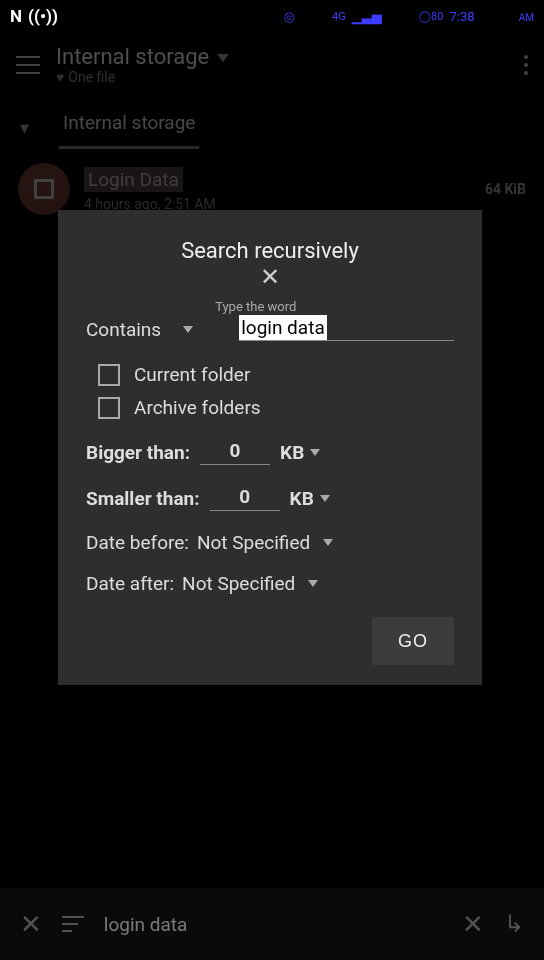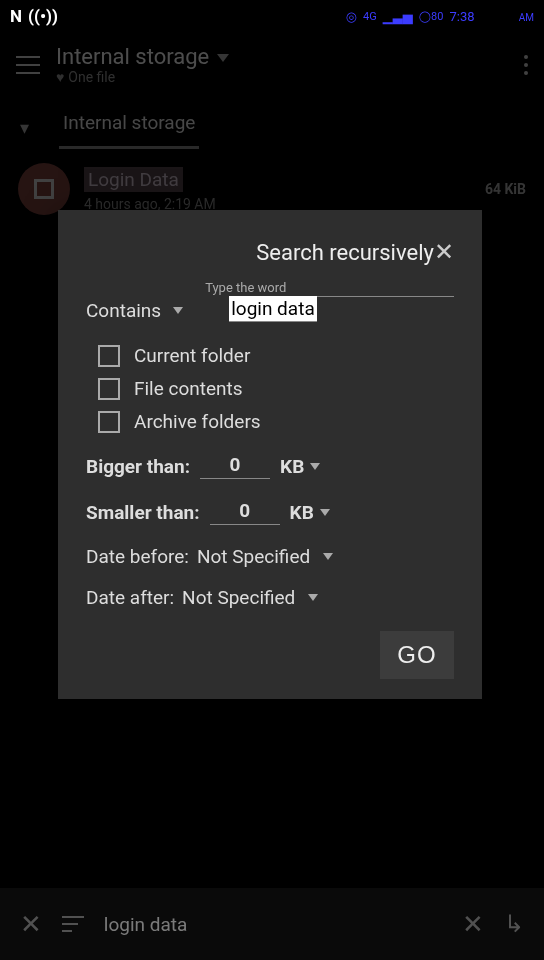--- a/index.html
+++ b/index.html
@@ -13,21 +13,21 @@
   }
   
   .statusbar {
     height: 32px;
     display: flex; align-items: center; justify-content: space-between;
     padding: 0 10px;
     font-size: 13px;
   }
   .statusbar .left { display:flex; align-items:center; gap:6px; color:#fff; font-weight:bold; font-size:17px;}
   .statusbar .right { display:flex; align-items:center; gap:6px; color:#3c3cff; }
-  .sig { font-size:11px; }
+  .sig { font-size:11px;margin-left:31px; }
   .clock { font-size:13px; }
 
   
   .backdrop {
     position:absolute; top:32px; left:0; right:0; bottom:0;
     opacity:0.35;
     pointer-events:none;
   }
   .appbar {
     display:flex; align-items:center; gap:16px;
@@ -71,45 +71,45 @@
 
   
   .dialog{
     position:absolute;
     left:58px; top:210px;
     width:424px;
     background:#2e2e2e;
     padding:28px 28px 20px;
     box-shadow:0 4px 30px rgba(0,0,0,0.5);
   }
-  .dlg-head{display:flex;align-items:center;justify-content:flex-end;margin-bottom:30px;}
+  .dlg-head{display:flex;align-items:center;justify-content:center;margin-bottom:24px;flex-direction:column;}
   .dlg-title{font-size:22px;color:#eee;}
   .dlg-close{font-size:24px;color:#ccc;cursor:pointer;}
 
   .row1{display:flex;align-items:flex-end;gap:14px;margin-bottom:22px;}
-  .contains{font-size:19px;color:#ddd;display:flex;align-items:center;gap:12px;}
+  .contains{font-size:19px;color:#ddd;display:flex;align-items:center;gap:22px;}
   .inputwrap{flex:1;position:relative;margin-left:8px;}
   .floatlabel{position:absolute;top:-16px;left:0;font-size:13px;color:#aaa;}
   .highlight{background:#fff;color:#000;font-size:19px;padding:1px 2px;display:inline-block;border-bottom:1.5px solid #888;}
   .underline-rest{flex:1;border-bottom:1.5px solid #888;height:1px;}
 
   .chk-row{display:flex;align-items:center;gap:14px;margin:10px 12px;font-size:19px;color:#ddd;}
   .chkbox{width:22px;height:22px;border:2.5px solid #aaa;flex-shrink:0;}
 
   .sizerow{display:flex;align-items:center;gap:10px;font-size:19px;color:#ddd;margin:20px 0;font-weight:bold;}
   .sizerow .numwrap{border-bottom:1.5px solid #888;width:70px;text-align:center;padding-bottom:2px;}
   .sizerow .unit{display:flex;align-items:center;gap:6px;justify-content:flex-end;}
 
   .daterow{display:flex;align-items:flex-start;gap:8px;font-size:19px;color:#ddd;margin:18px 0;}
   .notspec{display:flex;align-items:center;gap:13px;}
 
   .gobtn{
     margin-top:22px;margin-left:auto;display:block;
-    width:74px;height:48px;background:#3c3c3c;color:#eee;
-    font-size:24px;letter-spacing:1px;border:none;
+    width:82px;height:48px;background:#3c3c3c;color:#eee;
+    font-size:18px;letter-spacing:1px;border:none;
   }
   .tri-s{display:inline-block;border-left:5px solid transparent;border-right:5px solid transparent;border-top:7px solid #aaa;}
 </style>
 </head>
 <body>
 
 <div class="statusbar">
   <div class="left">
     <span>N</span>
     <span>((•))</span>
@@ -146,21 +146,21 @@
   <div class="tabrow">
     <span class="chev">▾</span>
     <span class="tab">Internal storage</span>
   </div>
   <div class="filerow">
     <div class="avatar">
         <div class="sq"></div>
       </div>
     <div class="fileinfo">
       <div class="fname">Login Data</div>
-      <div class="fmeta">4 hours ago, 2:19 AM</div>
+      <div class="fmeta">4 hours ago, 2:51 AM</div>
     </div>
     <div class="fsize">64 KiB</div>
   </div>
 </div>
 
 <div class="bottombar">
   <span class="x">✕</span>
   <div class="lines">
     <span style="width:22px"></span>
       <span style="width:16px"></span>
@@ -177,34 +177,30 @@
   <div class="dlg-head">
     <div class="dlg-title">Search recursively</div>
     <div class="dlg-close">✕</div>
   </div>
 
   <div class="row1">
     <div class="contains">
       <span>Contains</span>
       <span class="tri-s"></span>
     </div>
-    <div class="inputwrap" style="display:flex;padding-left:24px;">
+    <div class="inputwrap" style="display:flex;align-items:flex-end;padding-left:24px;">
       <span class="floatlabel">Type the word</span>
       <span class="highlight">login data</span>
       <span class="underline-rest"></span>
     </div>
   </div>
 
   <div class="chk-row">
     <div class="chkbox"></div>
     <span>Current folder</span>
-  </div>
-  <div class="chk-row">
-    <div class="chkbox"></div>
-    <span>File contents</span>
   </div>
   <div class="chk-row">
     <div class="chkbox"></div>
     <span>Archive folders</span>
   </div>
 
   <div class="sizerow">
     <span>Bigger than:</span>
     <div class="numwrap"><span>0</span></div>
     <div class="unit">

